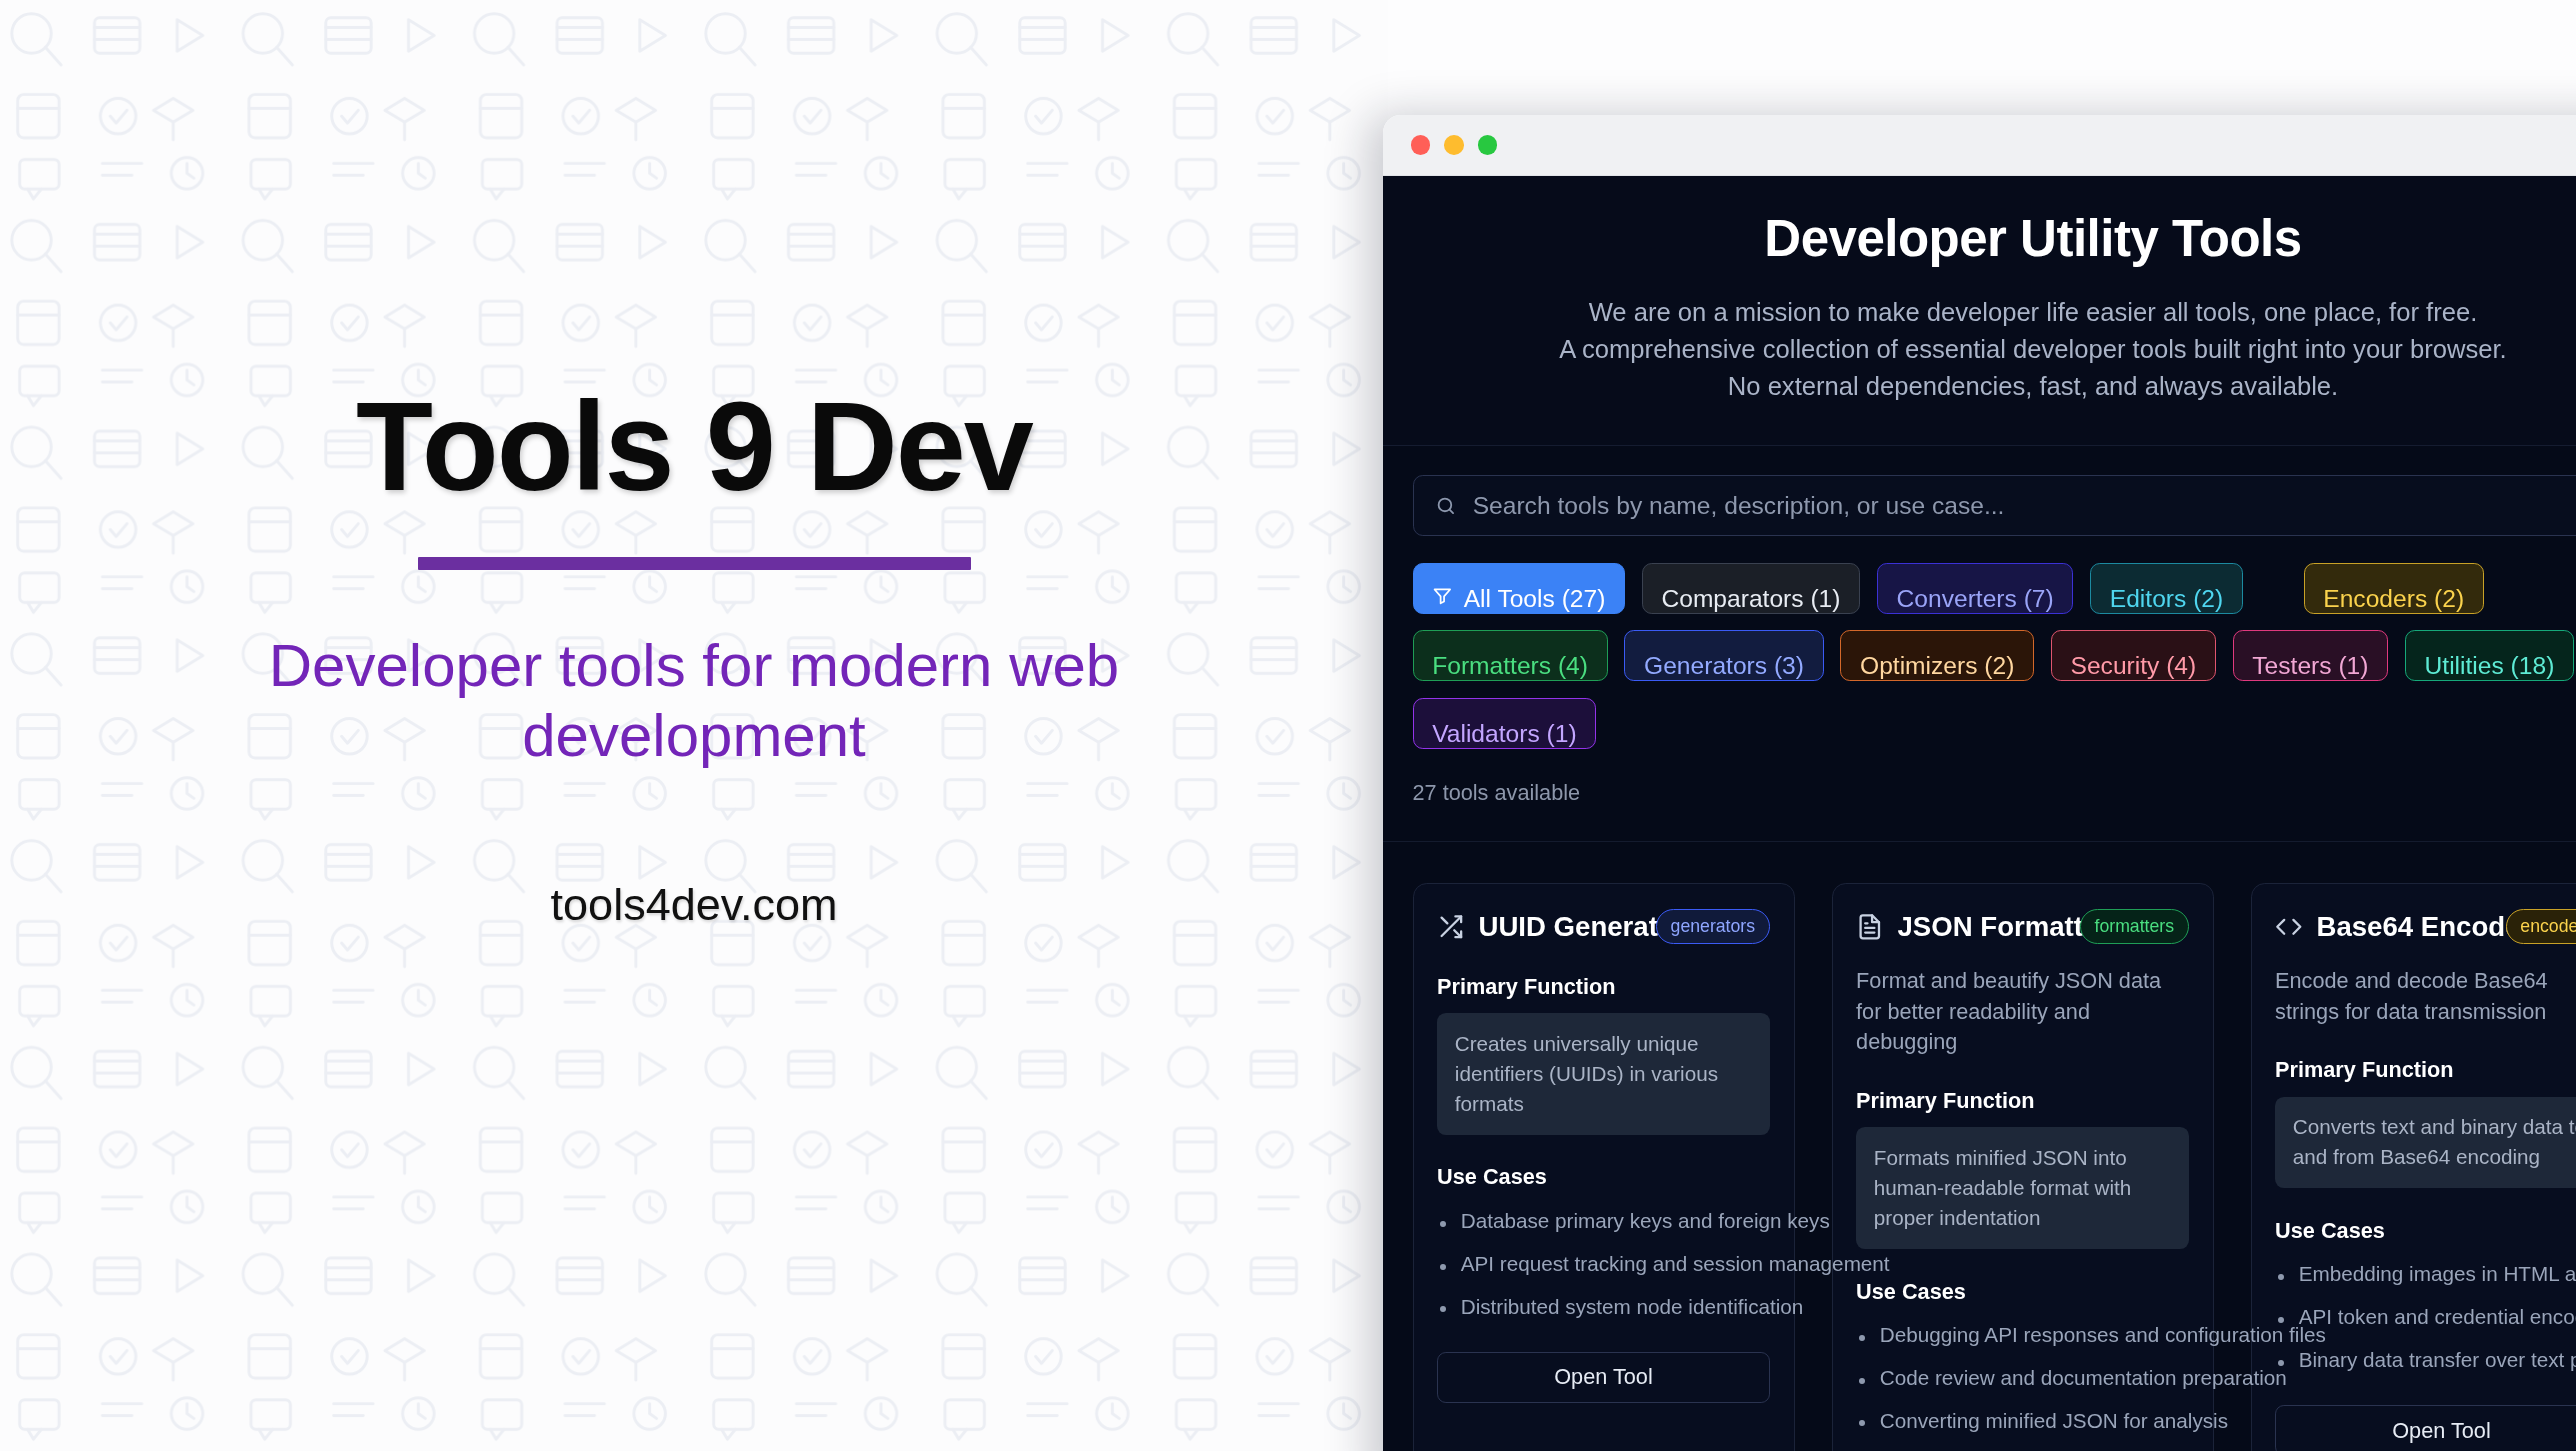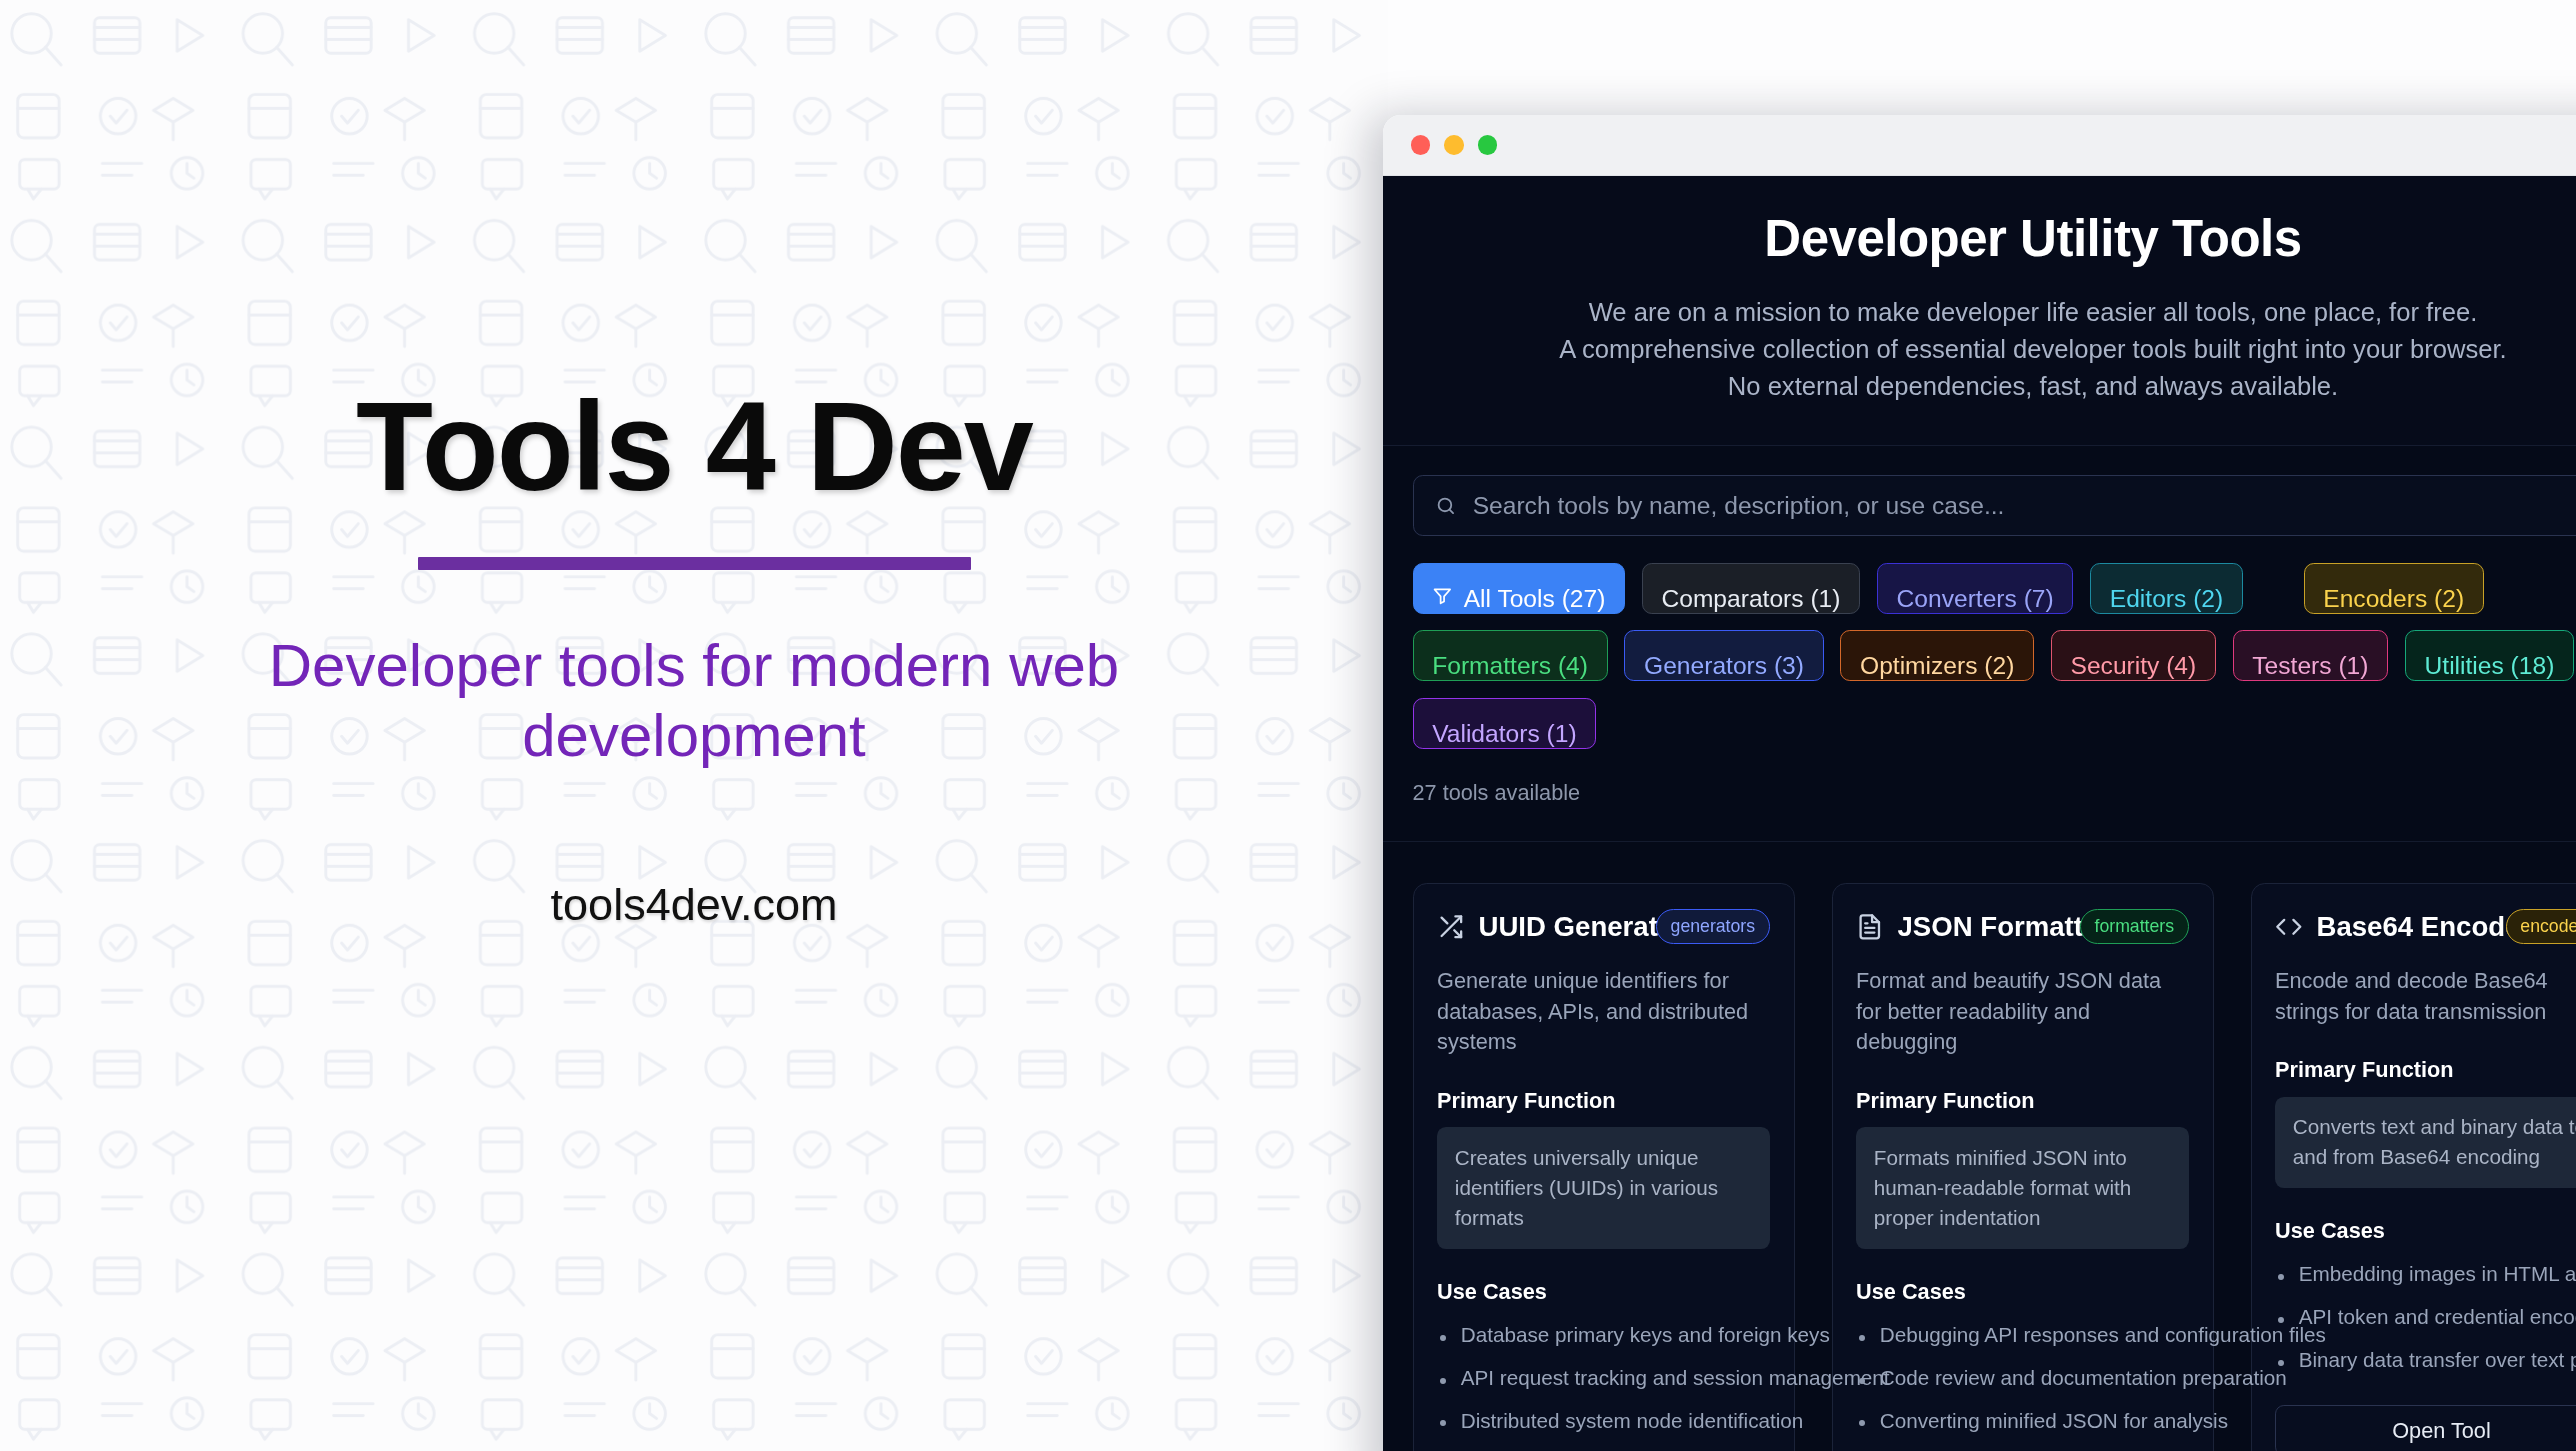--- a/index.html
+++ b/index.html
@@ -182,21 +182,21 @@
             <circle cx="190" cy="176" r="16"></circle>
             <path d="M190 166 v10 l7 5"></path>
           </g>
         </pattern>
       </defs>
       <rect width="1410" height="1474" fill="#fcfcfd"></rect>
       <rect width="1410" height="1474" fill="url(#doodles)" opacity="0.85"></rect>
     </svg>
 
     <div id="promo-content">
-      <div id="promo-title">Tools 4 Dev</div>
+      <div id="promo-title">Tools 9 Dev</div>
       <div id="promo-rule"></div>
       <div id="promo-sub">Developer tools for modern web development</div>
       <div id="promo-url">tools4dev.com</div>
     </div>
   </div>
 
   <div id="browser-window">
 
     <div id="titlebar">
       <span class="dot red"></span>
@@ -281,21 +281,20 @@
                       <path d="M16 3h5v5"></path>
                       <path d="M4 20L21 3"></path>
                       <path d="M21 16v5h-5"></path>
                       <path d="M15 15l6 6"></path>
                       <path d="M4 4l5 5"></path>
                     </svg></span>
                   <span class="card-title">UUID Generator</span>
                 </div>
                 <span class="card-badge" style="background: rgb(16, 26, 58); border-color: rgb(59, 91, 245); color: rgb(143, 166, 255);">generators</span>
               </div>
-              <div class="card-desc">Generate unique identifiers for databases, APIs, and distributed systems</div>
               <div class="section-label">Primary Function</div>
               <div class="primary-box">Creates universally unique identifiers (UUIDs) in various formats</div>
               <div class="section-label">Use Cases</div>
               <ul class="usecases">
                 <li>Database primary keys and foreign keys</li>
                 <li>API request tracking and session management</li>
                 <li>Distributed system node identification</li>
               </ul>
               <button class="open-tool">Open Tool</button>
             </div>

